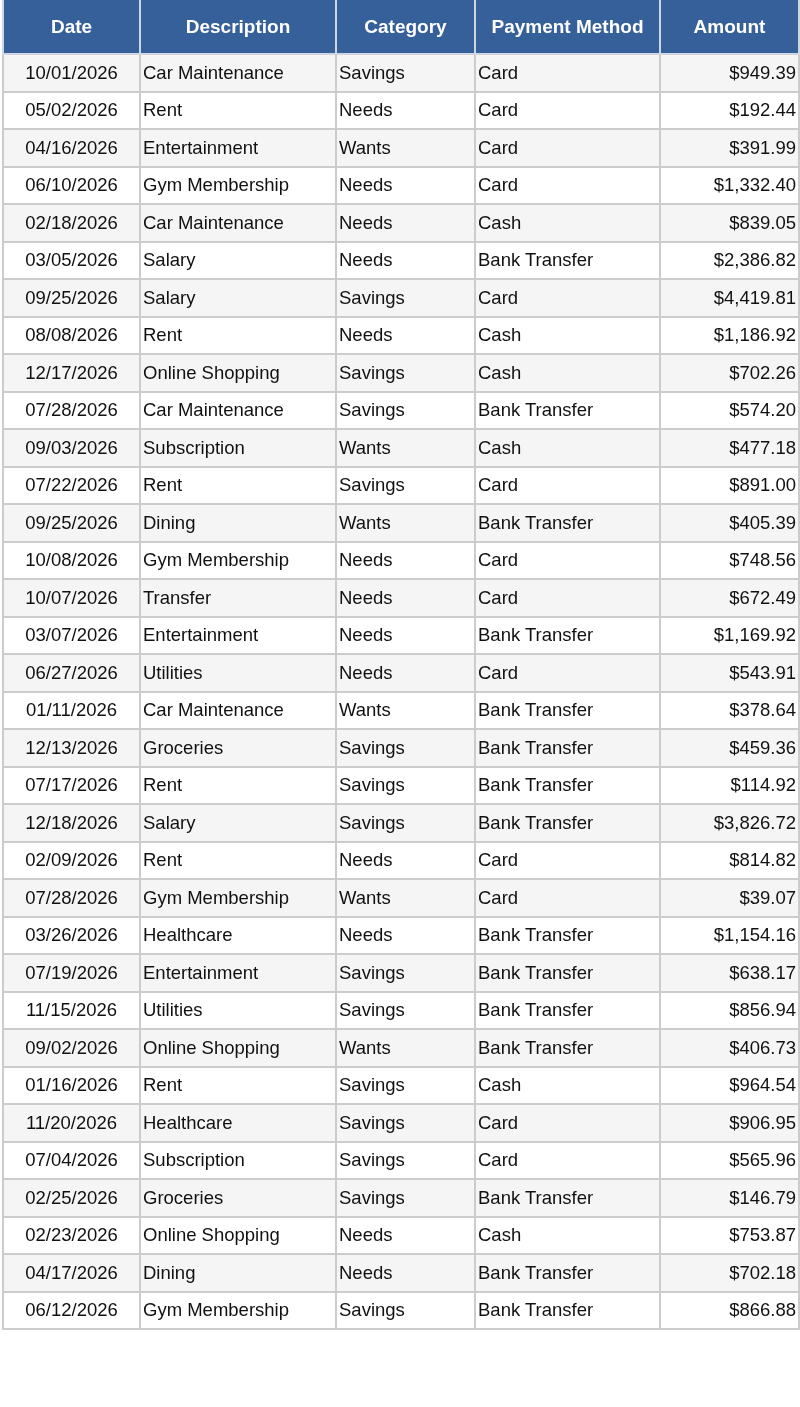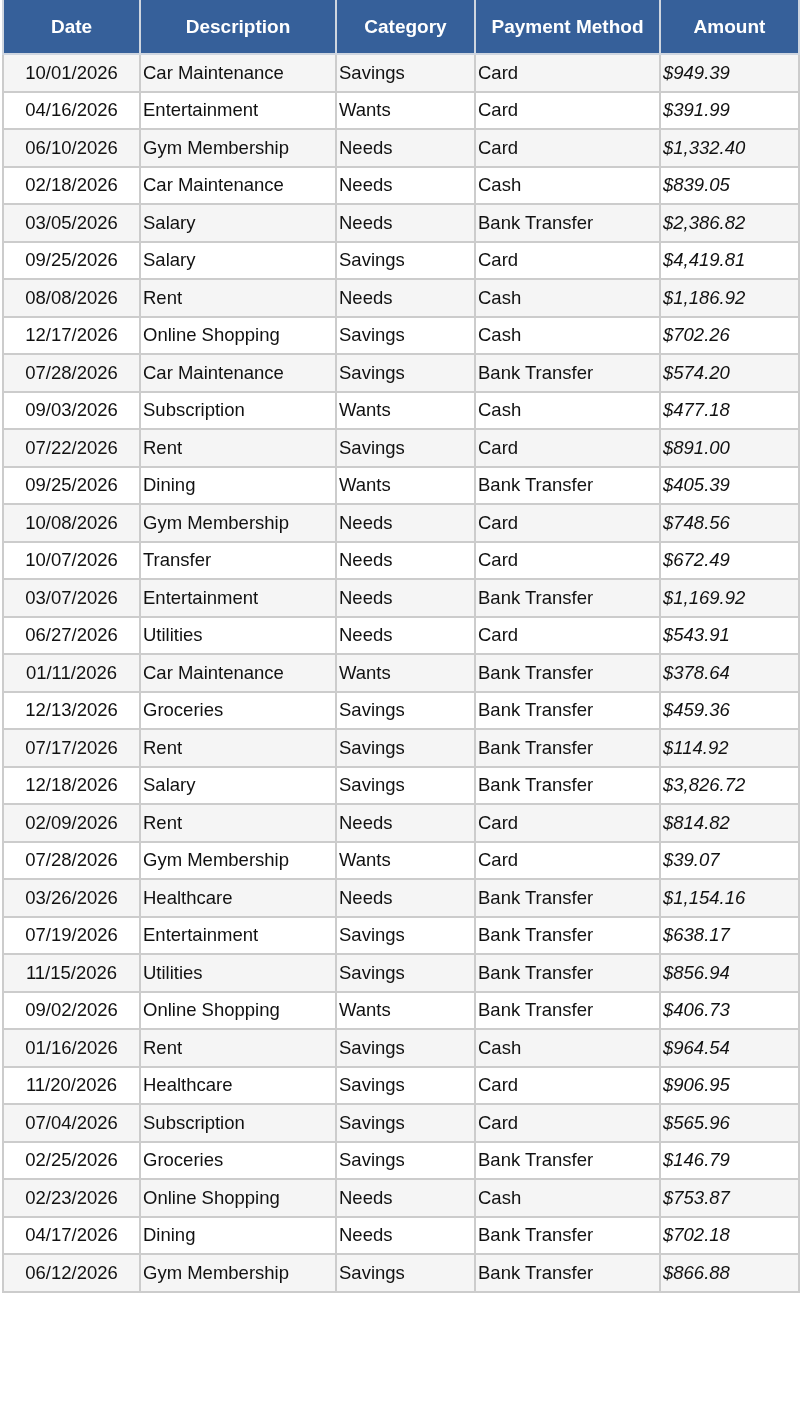--- a/index.html
+++ b/index.html
@@ -33,21 +33,21 @@
       height: 35.5px;
       padding: 0 2px;
       border: 2px solid #cccccc;
       white-space: nowrap;
       overflow: hidden;
     }
     tbody tr:nth-child(odd) td { background: #f5f5f5; }
     tbody tr:nth-child(even) td { background: #ffffff; }
     td.date { text-align: center; }
     td.desc, td.cat, td.pay { text-align: left; }
-    td.amt { text-align: left; font-style: italic; }
+    td.amt { text-align: right; }
   </style>
 </head>
 <body>
 
 <table class="sheet">
   <colgroup>
     <col class="c-date">
       <col class="c-desc">
       <col class="c-cat">
       <col class="c-pay">
@@ -64,20 +64,27 @@
   </thead>
   <tbody id="table-body">
       <tr>
         <td class="date">10/01/2026</td>
         <td class="desc">Car Maintenance</td>
         <td class="cat">Savings</td>
         <td class="pay">Card</td>
         <td class="amt">$949.39</td>
       </tr>
       <tr>
+        <td class="date">05/02/2026</td>
+        <td class="desc">Rent</td>
+        <td class="cat">Needs</td>
+        <td class="pay">Card</td>
+        <td class="amt">$192.44</td>
+      </tr>
+      <tr>
         <td class="date">04/16/2026</td>
         <td class="desc">Entertainment</td>
         <td class="cat">Wants</td>
         <td class="pay">Card</td>
         <td class="amt">$391.99</td>
       </tr>
       <tr>
         <td class="date">06/10/2026</td>
         <td class="desc">Gym Membership</td>
         <td class="cat">Needs</td>

